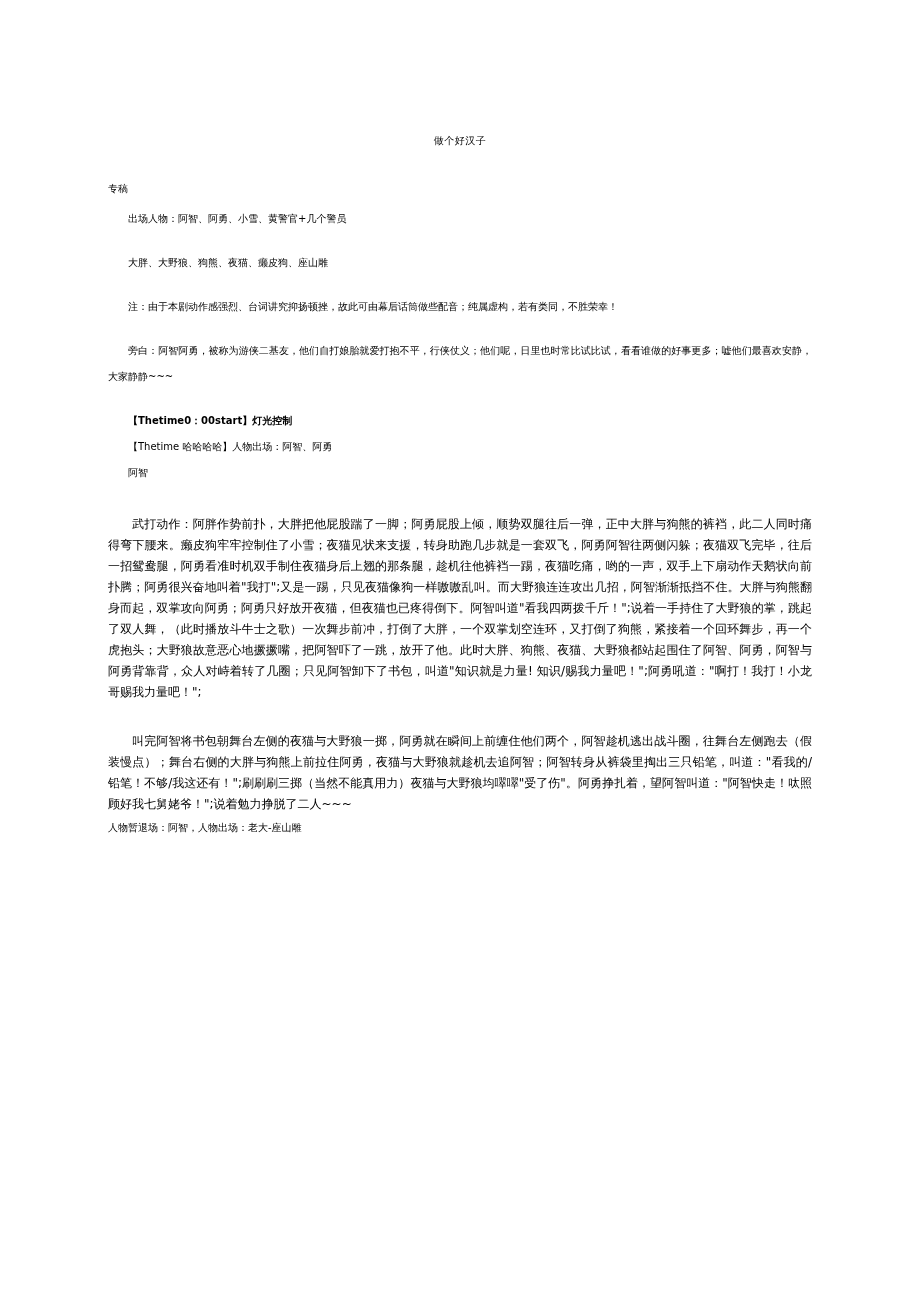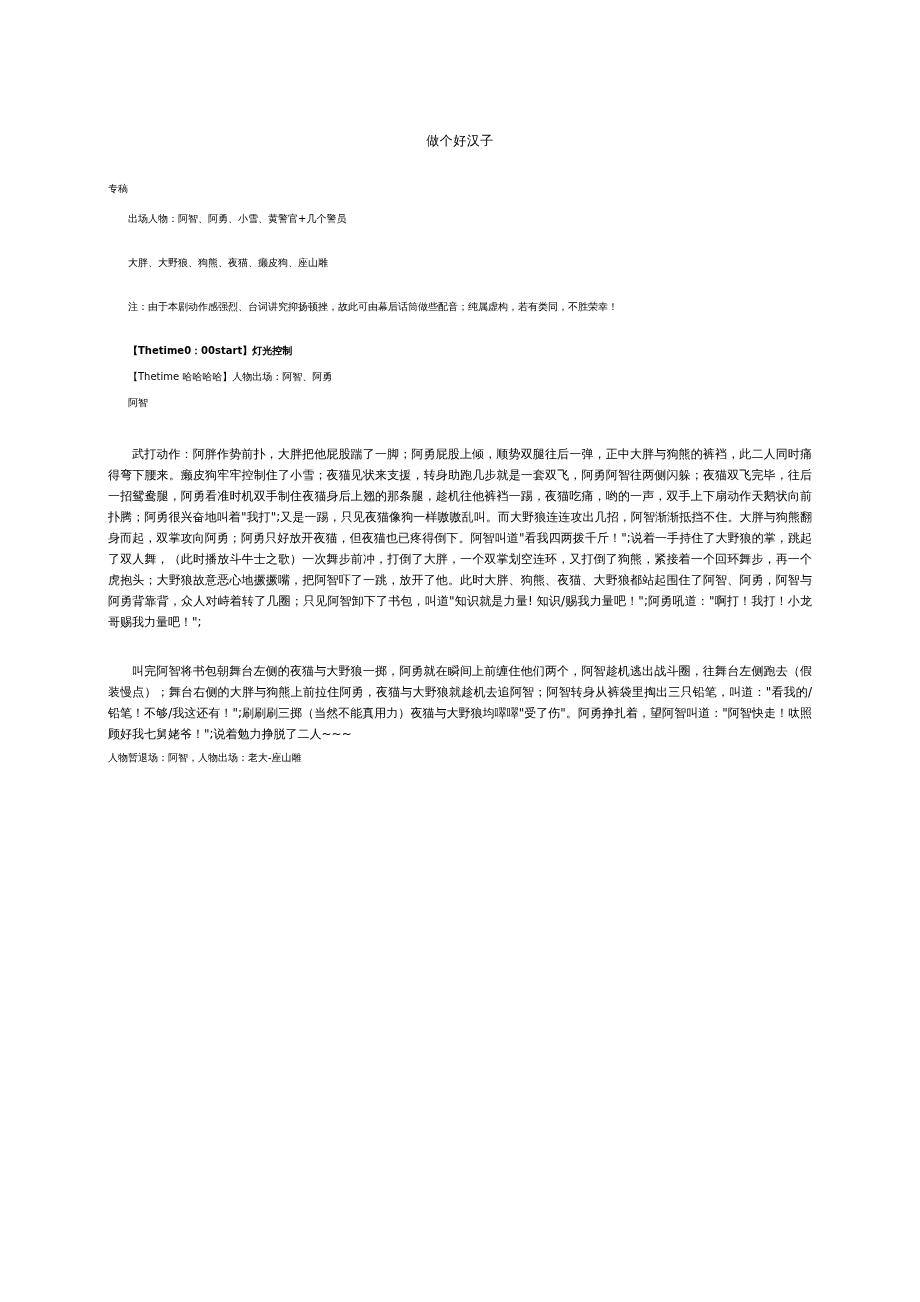--- a/index.html
+++ b/index.html
@@ -16,21 +16,21 @@
   .page {
     position: relative;
     width: 920px;
     height: 1302px;
     box-sizing: border-box;
     padding: 128px 108px 40px 108px;
     background: #ffffff;
   }
   .doc-title {
     text-align: center;
-    font-size: 13px;
+    font-size: 10px;
     line-height: 26px;
     margin: 0 0 22px 0;
     letter-spacing: 0.5px;
   }
   .para {
     font-size: 10px;
     line-height: 26px;
     margin: 0 0 0 0;
     text-align: justify;
     text-justify: inter-ideograph;
@@ -56,20 +56,21 @@
   <div class="doc-title">做个好汉子</div>
 
   <div class="para">专稿</div>
 
   <div class="para indent gap-sm">出场人物：阿智、阿勇、小雪、黄警官+几个警员</div>
 
   <div class="para indent gap-md">大胖、大野狼、狗熊、夜猫、癞皮狗、座山雕</div>
 
   <div class="para indent gap-md">注：由于本剧动作感强烈、台词讲究抑扬顿挫，故此可由幕后话筒做些配音；纯属虚构，若有类同，不胜荣幸！</div>
 
+  <div class="para indent gap-md">旁白：阿智阿勇，被称为游侠二基友，他们自打娘胎就爱打抱不平，行侠仗义；他们呢，日里也时常比试比试，看看谁做的好事更多；嘘他们最喜欢安静，大家静静~~~</div>
 
   <div class="para indent gap-md bold">【Thetime0：00start】灯光控制</div>
 
   <div class="para indent">【Thetime 哈哈哈哈】人物出场：阿智、阿勇</div>
 
   <div class="para indent">阿智</div>
 
   <div class="para indent block-main">武打动作：阿胖作势前扑，大胖把他屁股踹了一脚；阿勇屁股上倾，顺势双腿往后一弹，正中大胖与狗熊的裤裆，此二人同时痛得弯下腰来。癞皮狗牢牢控制住了小雪；夜猫见状来支援，转身助跑几步就是一套双飞，阿勇阿智往两侧闪躲；夜猫双飞完毕，往后一招鸳鸯腿，阿勇看准时机双手制住夜猫身后上翘的那条腿，趁机往他裤裆一踢，夜猫吃痛，哟的一声，双手上下扇动作天鹅状向前扑腾；阿勇很兴奋地叫着"我打";又是一踢，只见夜猫像狗一样嗷嗷乱叫。而大野狼连连攻出几招，阿智渐渐抵挡不住。大胖与狗熊翻身而起，双掌攻向阿勇；阿勇只好放开夜猫，但夜猫也已疼得倒下。阿智叫道"看我四两拨千斤！";说着一手持住了大野狼的掌，跳起了双人舞，（此时播放斗牛士之歌）一次舞步前冲，打倒了大胖，一个双掌划空连环，又打倒了狗熊，紧接着一个回环舞步，再一个虎抱头；大野狼故意恶心地撅撅嘴，把阿智吓了一跳，放开了他。此时大胖、狗熊、夜猫、大野狼都站起围住了阿智、阿勇，阿智与阿勇背靠背，众人对峙着转了几圈；只见阿智卸下了书包，叫道"知识就是力量! 知识/赐我力量吧！";阿勇吼道："啊打！我打！小龙哥赐我力量吧！";</div>
 
   <div class="para indent gap-md block-main">叫完阿智将书包朝舞台左侧的夜猫与大野狼一掷，阿勇就在瞬间上前缠住他们两个，阿智趁机逃出战斗圈，往舞台左侧跑去（假装慢点）；舞台右侧的大胖与狗熊上前拉住阿勇，夜猫与大野狼就趁机去追阿智；阿智转身从裤袋里掏出三只铅笔，叫道："看我的/铅笔！不够/我这还有！";刷刷刷三掷（当然不能真用力）夜猫与大野狼均噿噿"受了伤"。阿勇挣扎着，望阿智叫道："阿智快走！呔照顾好我七舅姥爷！";说着勉力挣脱了二人~~~</div>

